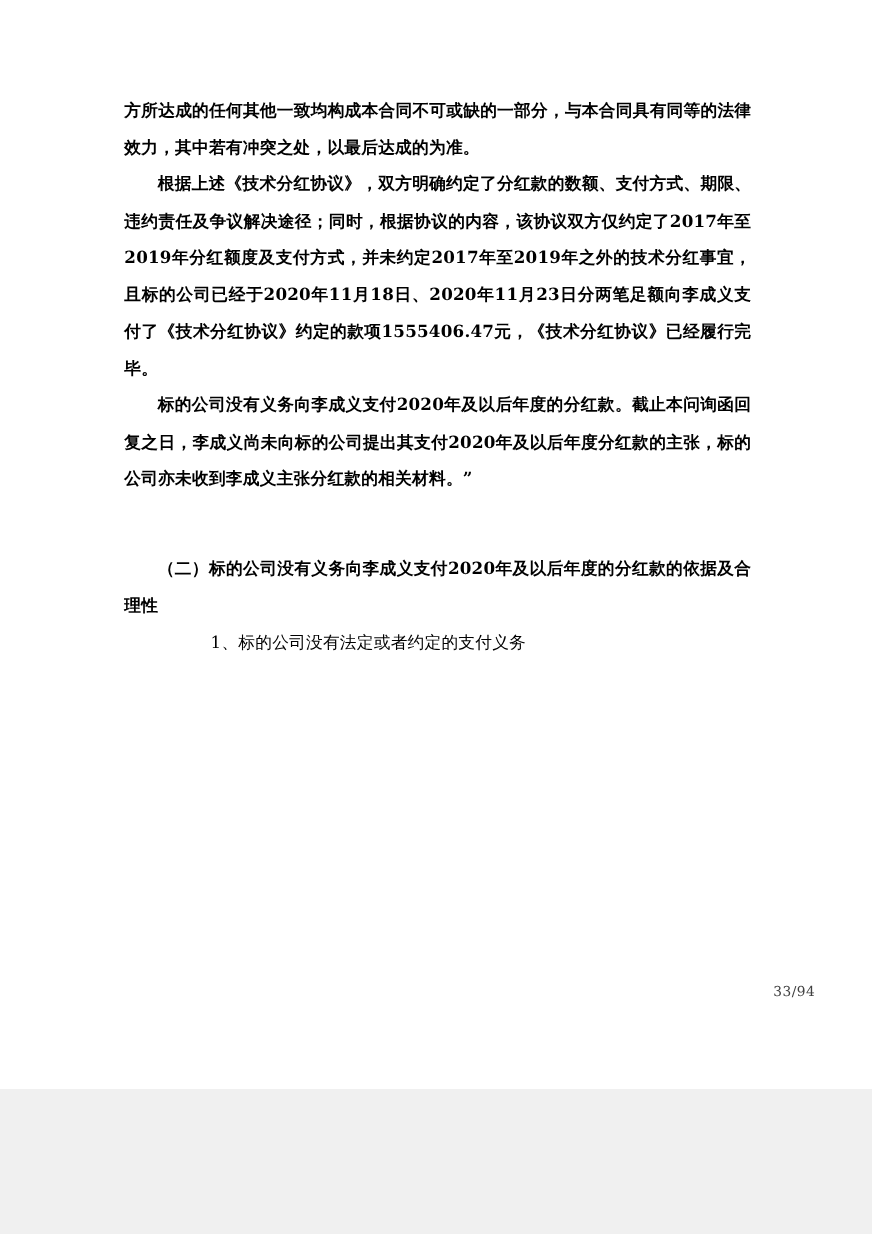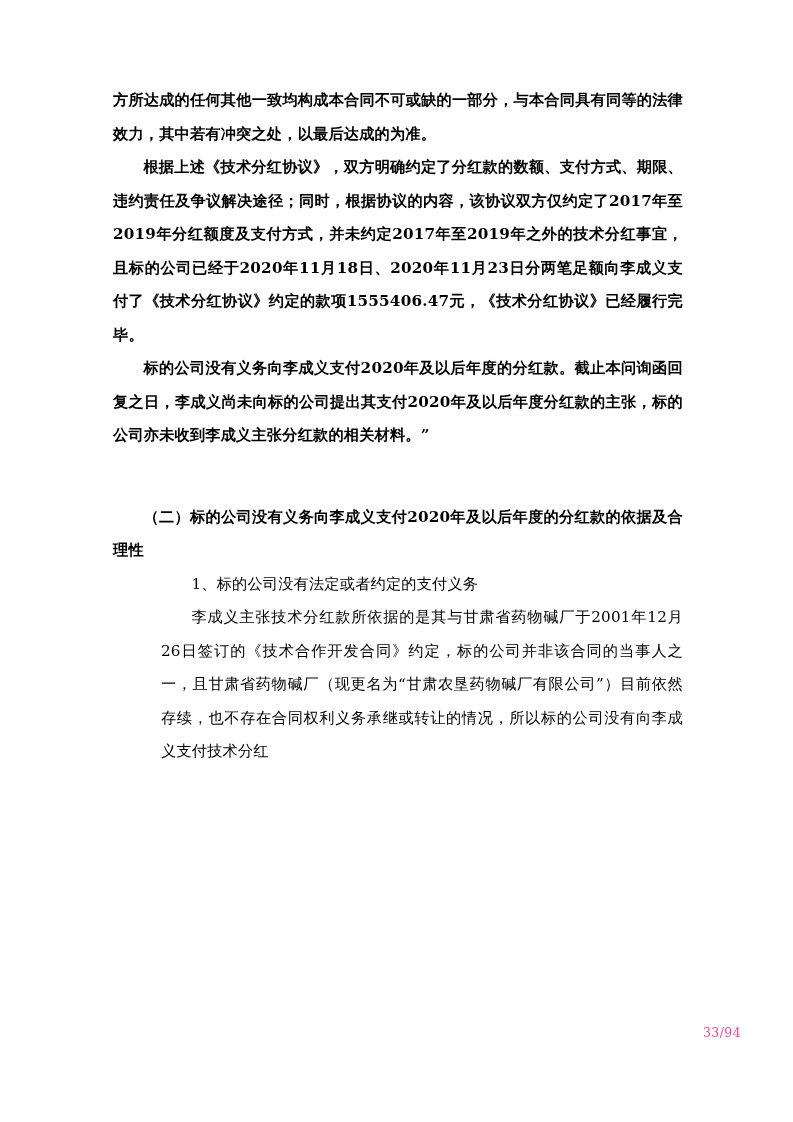--- a/index.html
+++ b/index.html
@@ -3,21 +3,21 @@
 <meta charset="utf-8">
 <style>
   html, body {
     margin: 0;
     padding: 0;
     background: #f0f0f0;
   }
   .page {
     position: relative;
     width: 793px;
-    height: 1122px;
+    height: 990px;
     background: #ffffff;
     margin: 0 auto;
     overflow: hidden;
     box-sizing: border-box;
     font-family: "DejaVu Serif", "Liberation Serif", serif;
     color: #000000;
   }
   .content {
     position: absolute;
     left: 113px;
@@ -47,30 +47,29 @@
     font-weight: bold;
     text-indent: 2em;
     margin-top: 48px;
   }
   .pagenum {
     position: absolute;
     right: 52px;
     bottom: 82px;
     font-size: 12.5px;
     font-family: "DejaVu Serif", "Liberation Serif", serif;
-    color: #ec4899;
+    color: #404040;
     letter-spacing: 0.4px;
   }
 </style>
 </head>
 <body>
 
 <div class="page">
   <div class="content">
     <p class="bold">方所达成的任何其他一致均构成本合同不可或缺的一部分，与本合同具有同等的法律效力，其中若有冲突之处，以最后达成的为准。</p>
     <p class="bold indent">根据上述《技术分红协议》，双方明确约定了分红款的数额、支付方式、期限、违约责任及争议解决途径；同时，根据协议的内容，该协议双方仅约定了2017年至2019年分红额度及支付方式，并未约定2017年至2019年之外的技术分红事宜，且标的公司已经于2020年11月18日、2020年11月23日分两笔足额向李成义支付了《技术分红协议》约定的款项1555406.47元，《技术分红协议》已经履行完毕。</p>
     <p class="bold indent">标的公司没有义务向李成义支付2020年及以后年度的分红款。截止本问询函回复之日，李成义尚未向标的公司提出其支付2020年及以后年度分红款的主张，标的公司亦未收到李成义主张分红款的相关材料。”</p>
     <p class="heading">（二）标的公司没有义务向李成义支付2020年及以后年度的分红款的依据及合理性</p>
     <p class="normal indent">1、标的公司没有法定或者约定的支付义务</p>
-    <p class="normal indent">李成义主张技术分红款所依据的是其与甘肃省药物碱厂于2001年12月26日签订的《技术合作开发合同》约定，标的公司并非该合同的当事人之一，且甘肃省药物碱厂（现更名为“甘肃农垦药物碱厂有限公司”）目前依然存续，也不存在合同权利义务承继或转让的情况，所以标的公司没有向李成义支付技术分红</p>
   </div>
   <div class="pagenum">33/94</div>
 </div>
 
 </body></html>

